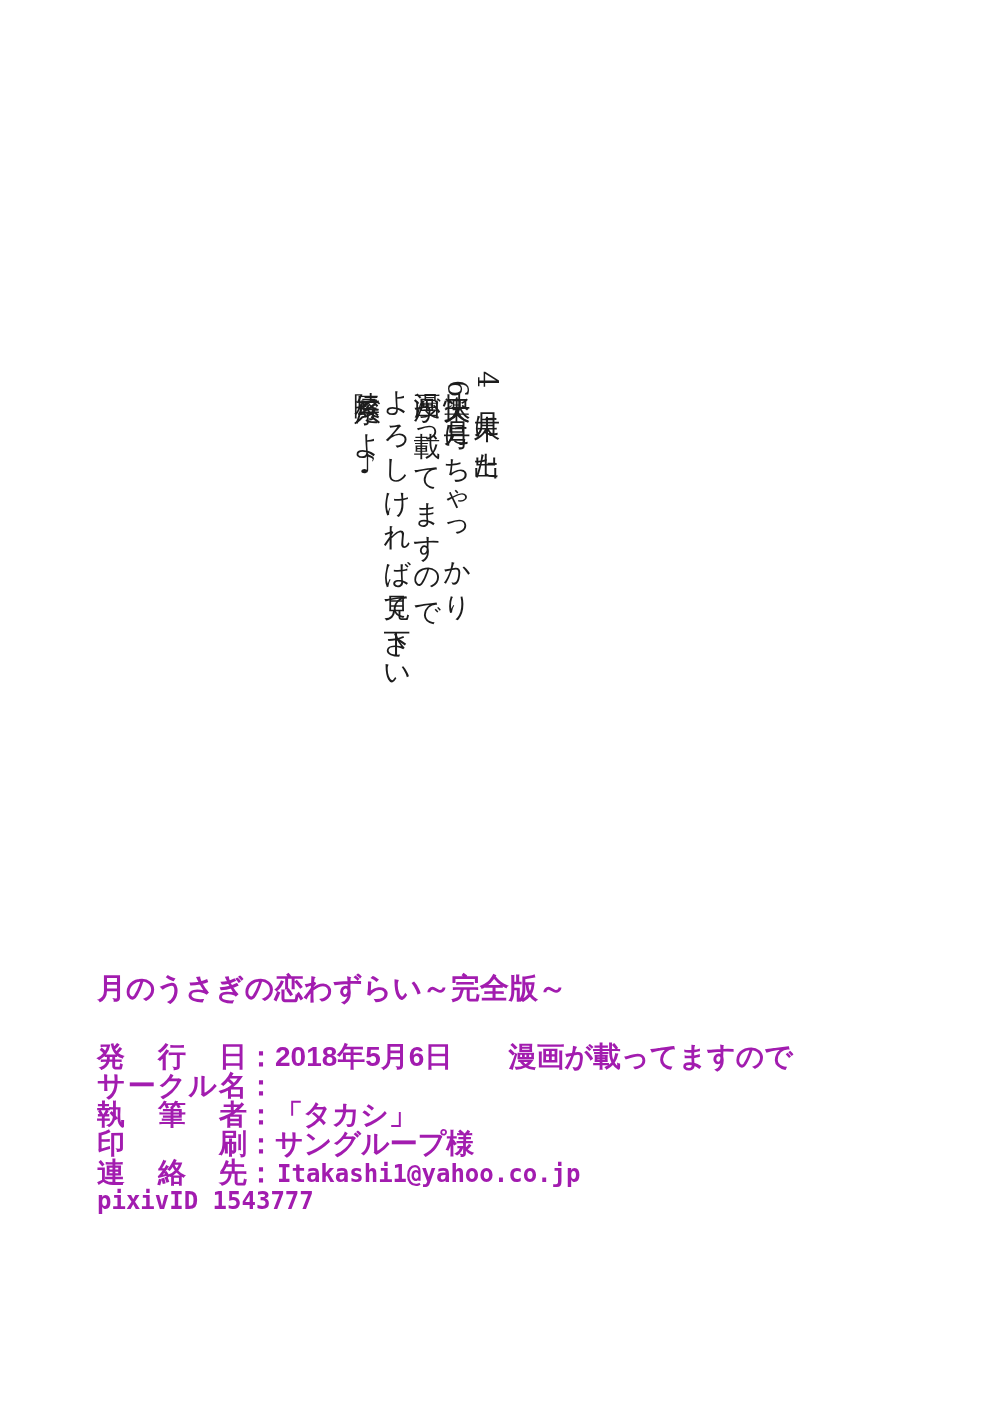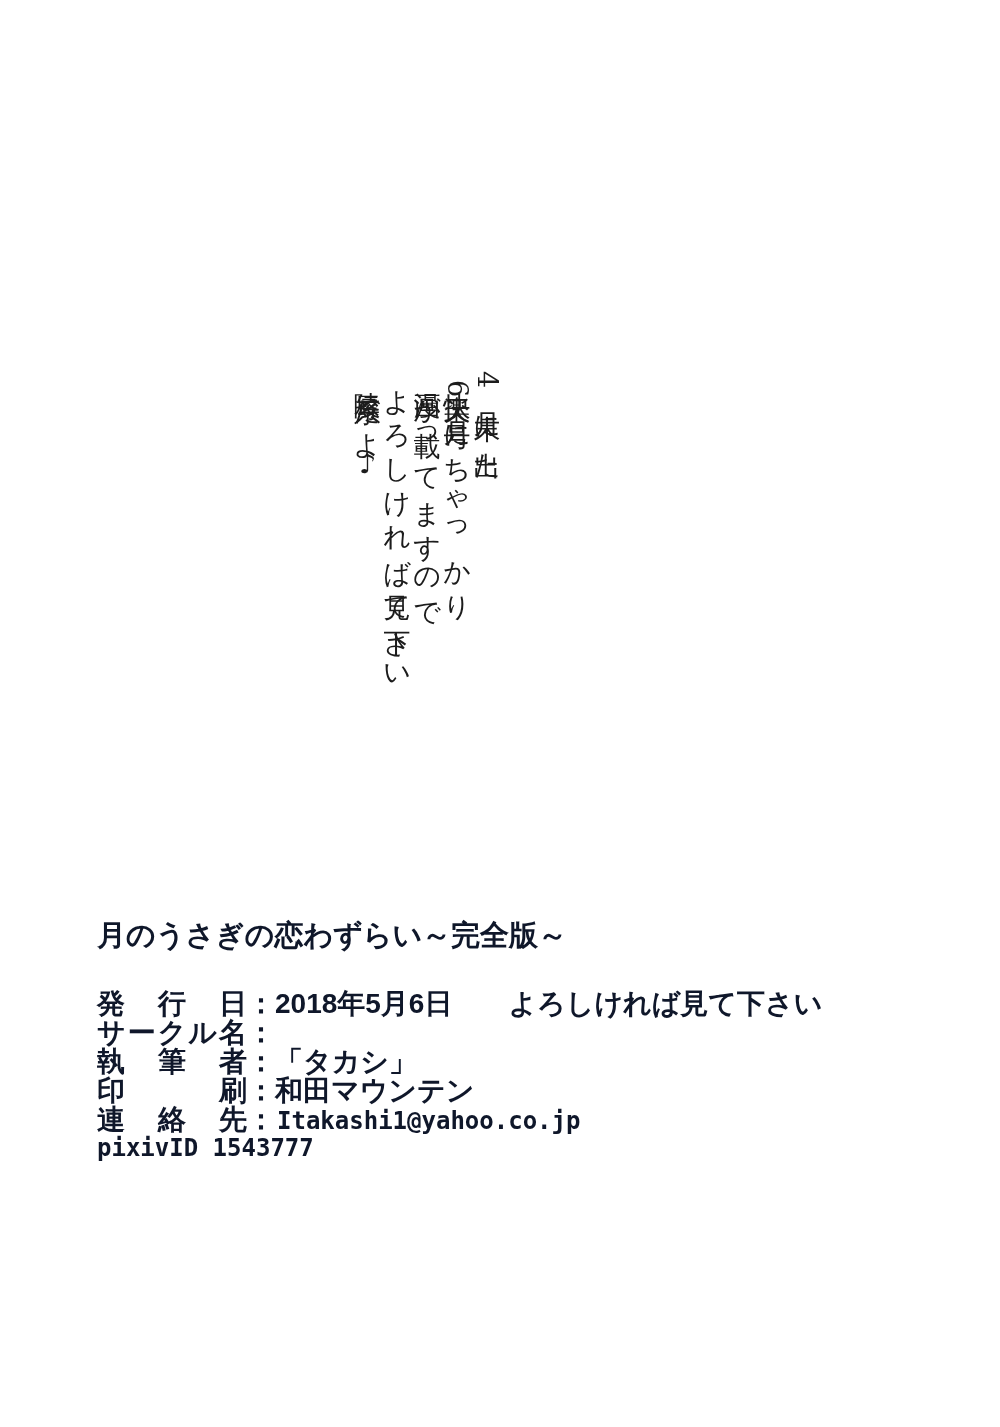--- a/index.html
+++ b/index.html
@@ -29,22 +29,22 @@
     color: #1c1c1c;
   }
   .v-line {
     line-height: 30px; 
   }
 
   
   .colophon {
     position: absolute;
     left: 97px;
-    top: 918px;
-    color: #0f172a;
+    top: 971px;
+    color: #a21caf;
   }
   .title {
     font-family: "Liberation Sans", sans-serif;
     font-weight: 700;
     font-size: 29px;
     line-height: 34px;
     margin-bottom: 37px;
     white-space: pre;
   }
   .entry {
@@ -101,21 +101,21 @@
   <div class="colophon">
     <div class="title">月のうさぎの恋わずらい～完全版～</div>
 
     <div class="entry">
       <span class="entry-label">
         <span>発</span>
         <span>行</span>
         <span>日</span>
       </span>
       <span class="entry-colon">：</span>
-      <span class="entry-value">2018年5月6日　　よろしければ見て下さい</span>
+      <span class="entry-value">2018年5月6日　　漫画が載ってますので</span>
     </div>
 
     <div class="entry">
       <span class="entry-label">
         <span>サ</span>
         <span>ー</span>
         <span>ク</span>
         <span>ル</span>
         <span>名</span>
       </span>
@@ -131,21 +131,21 @@
       <span class="entry-colon">：</span>
       <span class="entry-value">「タカシ」</span>
     </div>
 
     <div class="entry">
       <span class="entry-label">
         <span>印</span>
         <span>刷</span>
       </span>
       <span class="entry-colon">：</span>
-      <span class="entry-value">和田マウンテン</span>
+      <span class="entry-value">サングループ様</span>
     </div>
 
     <div class="entry">
       <span class="entry-label">
         <span>連</span>
         <span>絡</span>
         <span>先</span>
       </span>
       <span class="entry-colon">：</span>
       <span class="entry-value latin-value">Itakashi1@yahoo.co.jp</span>

